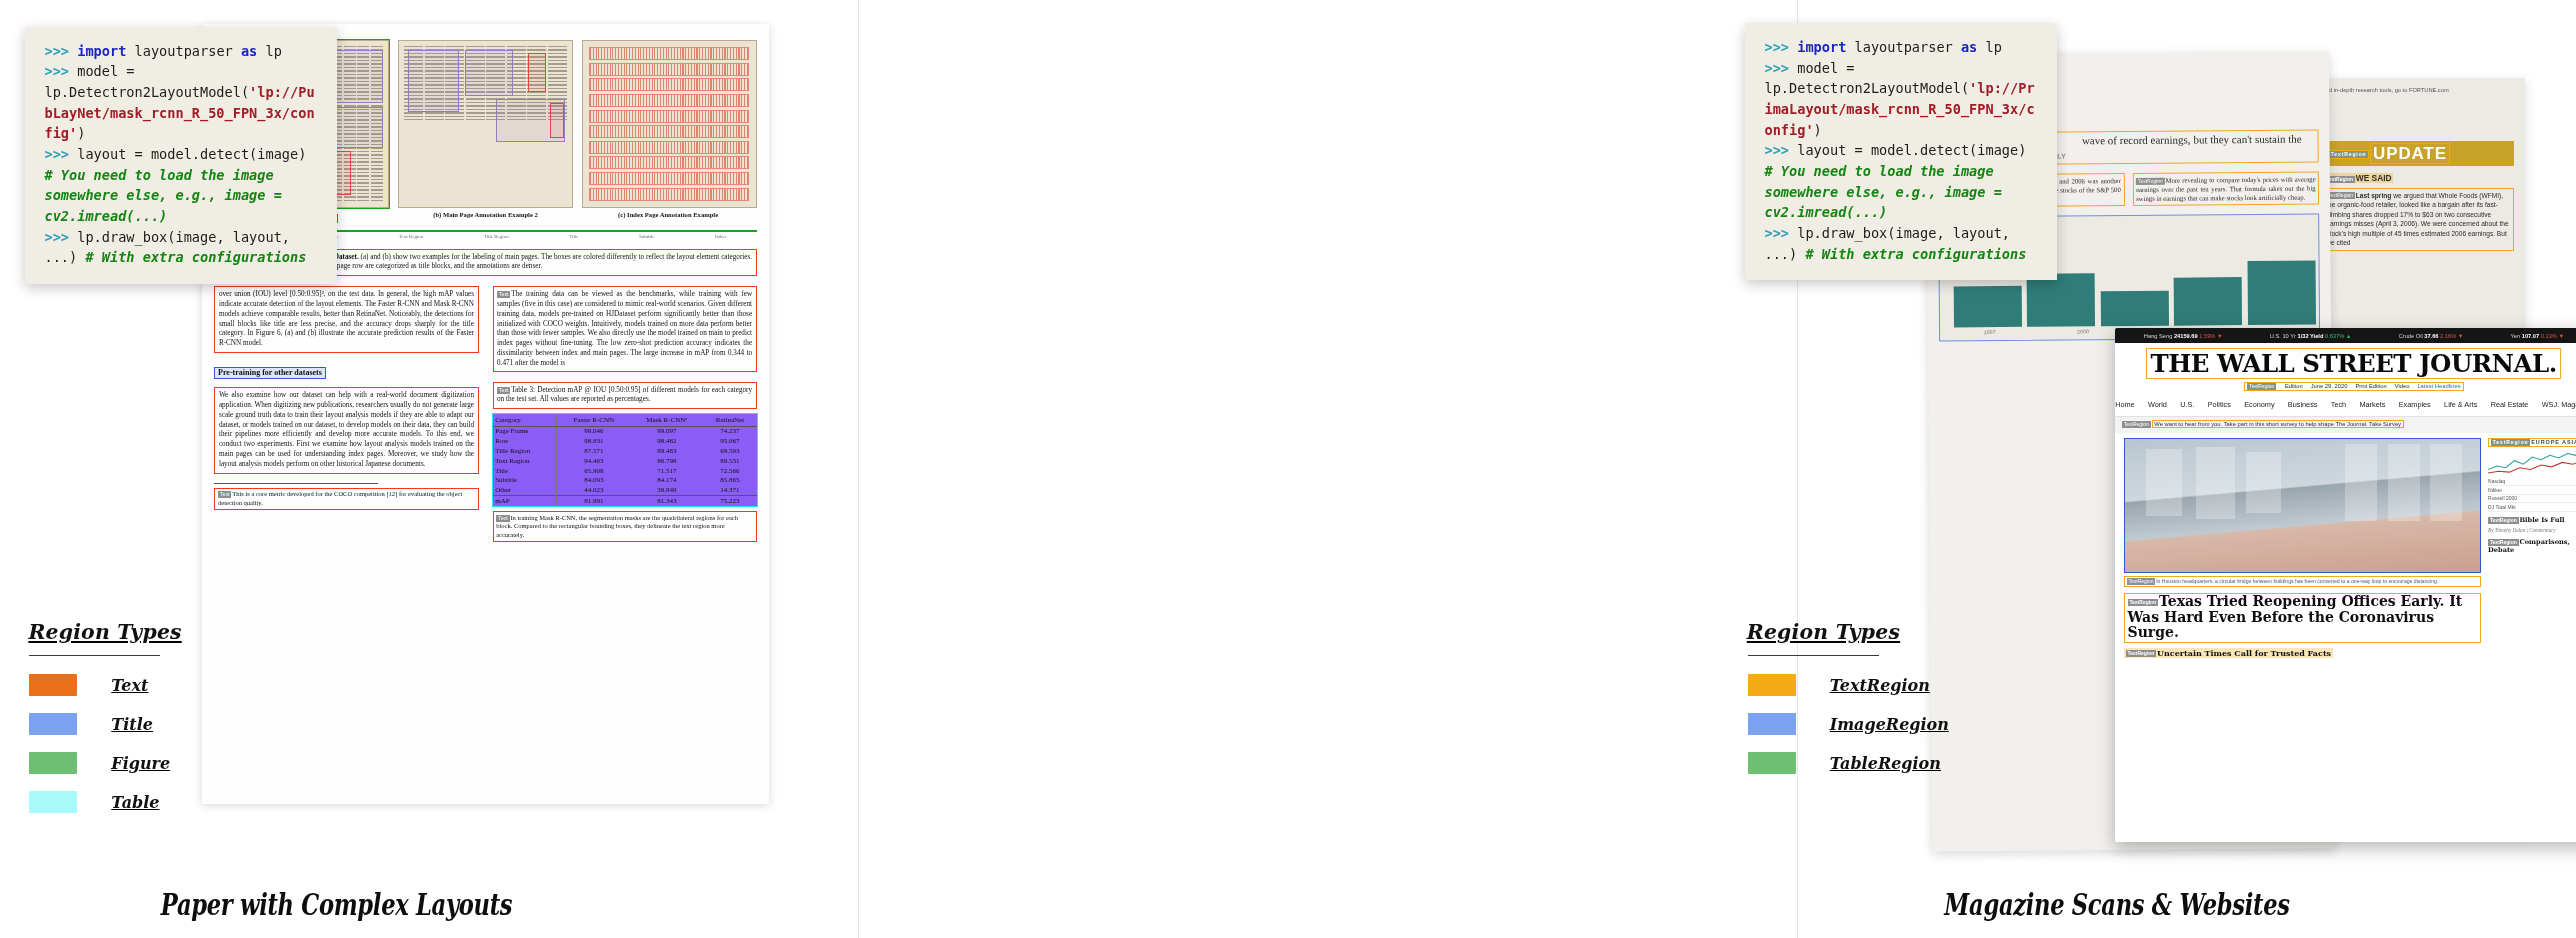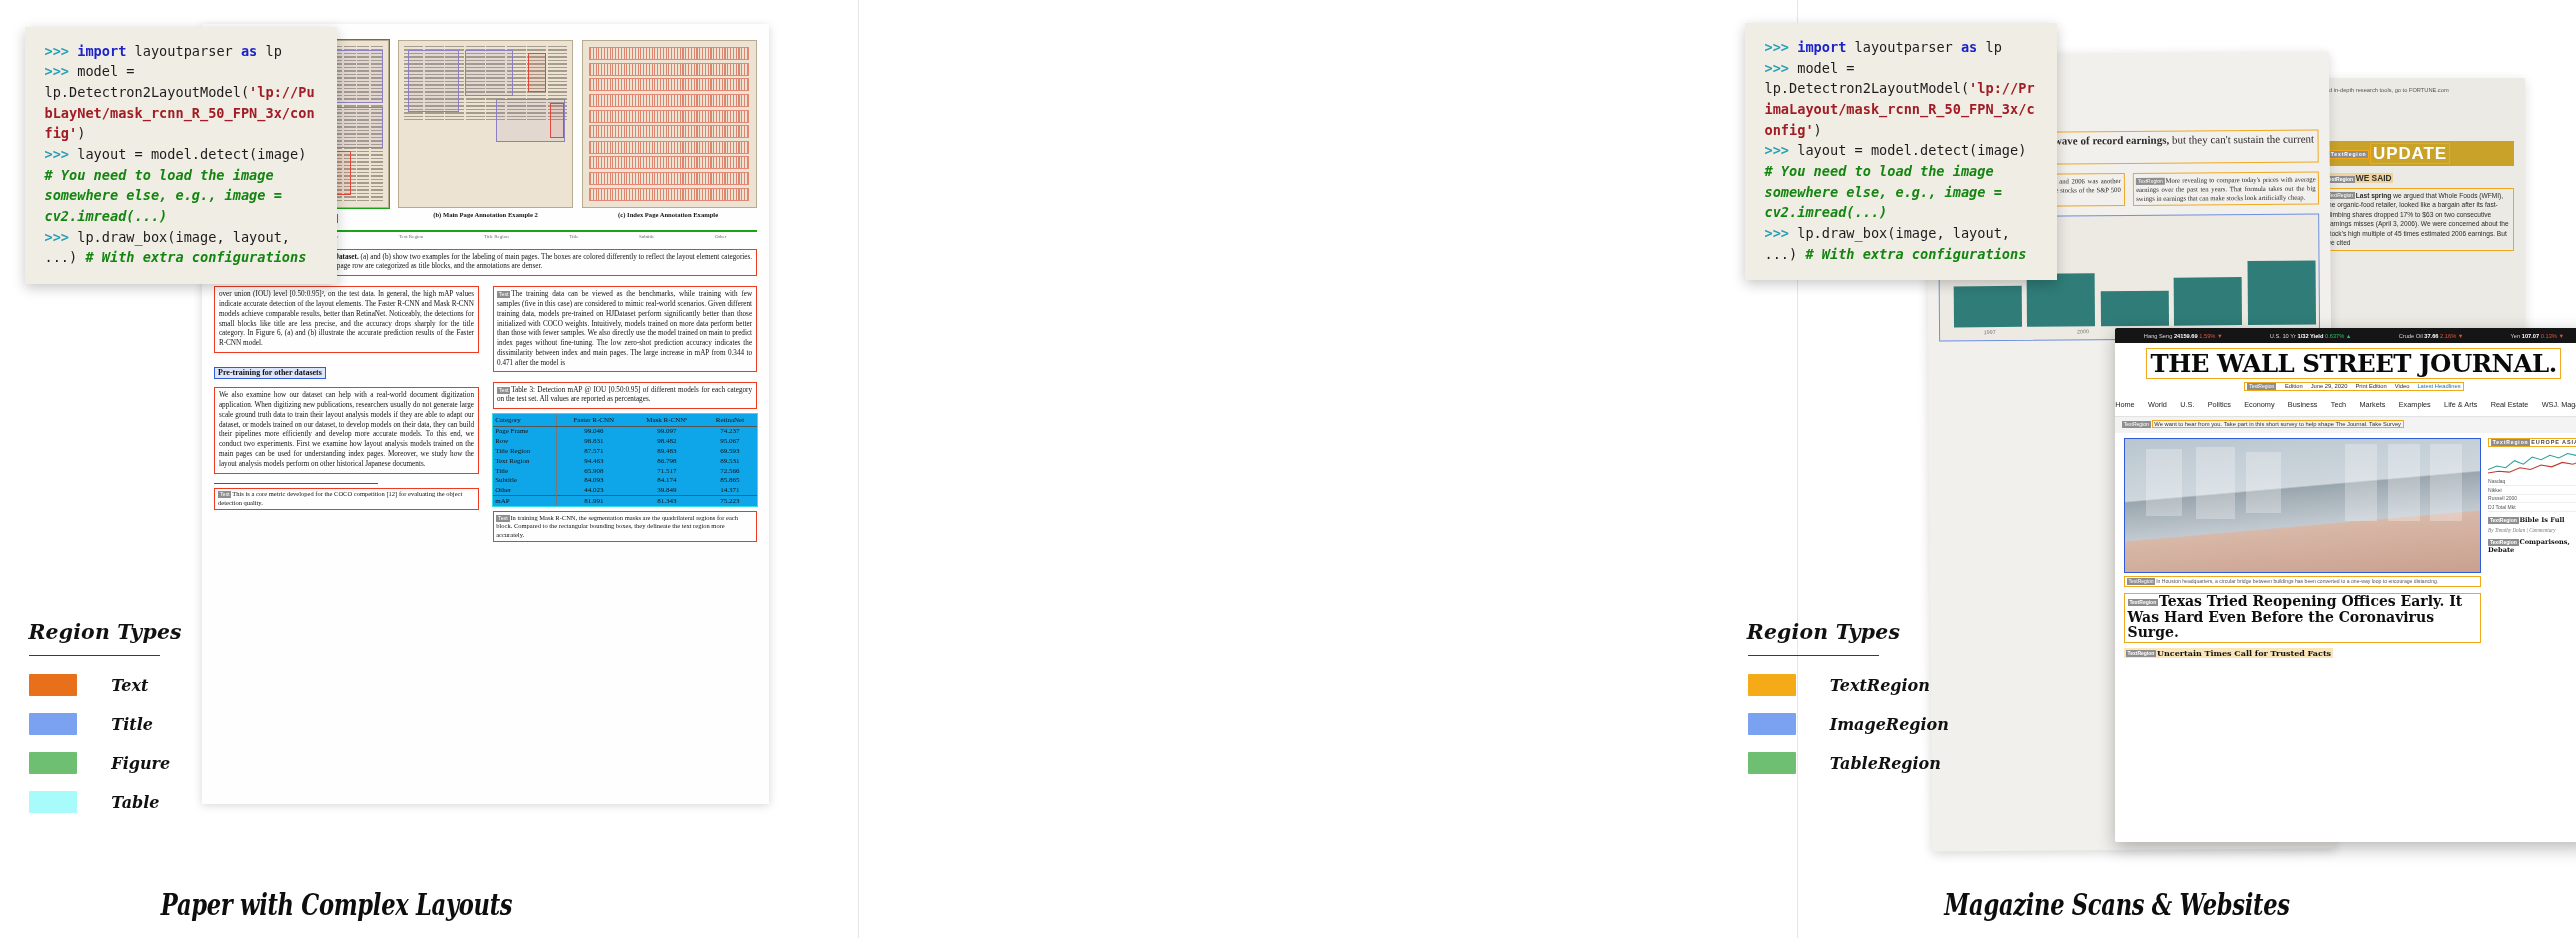--- a/index.html
+++ b/index.html
@@ -24,21 +24,21 @@
   .code-card .ps1{color:#2a9fb5;font-weight:700;}
   .code-card .kw{color:#1c23c8;font-weight:700;}
   .code-card .str{color:#a11c24;font-weight:700;}
   .code-card .cm{color:#138510;font-style:italic;font-weight:700;}
   .code-card .pl{color:#1c1c1c;text-align:right;}
 
   #code-1{left:25px;top:26.6px;width:312px;}
   #code-2{left:886px;top:23px;width:312px;}
 
   
-  .legend{position:absolute;z-index:30;}
+  .legend{position:absolute;z-index:30;text-decoration:underline;}
   #legend-1{left:26.6px;top:620px;width:257px;}
   #legend-2{left:886px;top:620px;width:257px;}
   .legend h3{
     margin:0 0 3.5px 1.8px;font-family:"DejaVu Serif","Liberation Serif",serif;
     font-style:italic;font-weight:700;font-size:20.4px;color:#111;letter-spacing:0.2px;
   }
   .legend .rule{height:1.8px;background:#3b3b3b;width:131px;margin:10.6px 0 17.7px 2.7px;}
   .legend .rows{display:flex;flex-direction:column;gap:17px;}
   .legend .row{display:flex;align-items:center;}
   .legend .swatch{width:48px;height:22px;border-radius:0.9px;flex:none;margin-left:2.7px;}
@@ -102,21 +102,21 @@
     font-family:"Liberation Serif",serif;font-weight:700;font-size:8px;color:#111;
     border:1.4px solid #2f5bd7;background:rgba(100,140,230,.22);
     display:inline-block;padding:0.9px 2.7px;margin:3.5px 0 8px 0;
   }
   .tbl-cap{
     font-family:"Liberation Serif",serif;font-size:7.2px;line-height:1.33;color:#111;
     border:1.2px solid #ef3a20;padding:2.7px 3.5px;margin-bottom:5.3px;text-align:justify;
   }
   table.res{
     width:100%;border-collapse:collapse;font-family:"Liberation Serif",serif;
-    font-size:7px;color:#111;outline:1.6px solid #2fe2ea;outline-offset:0px;background:#0ea5e9;
+    font-size:7px;color:#111;outline:1.6px solid #2fe2ea;outline-offset:0px;background:#8b5cf6;
   }
   table.res th{font-weight:400;border-bottom:0.9px solid #555;padding:1.8px 2.7px;text-align:center;}
   table.res th:first-child{text-align:left;}
   table.res td{padding:0.9px 2.7px;text-align:center;}
   table.res td:first-child{text-align:left;border-right:0.9px solid #777;}
   table.res th:first-child{border-right:0.9px solid #777;}
   table.res tr.map td{border-top:0.9px solid #555;}
   .hr-thin{height:0.9px;background:#555;width:62%;margin:8px 0 3.5px 0;}
   .foot{
     font-family:"Liberation Serif",serif;font-size:6.5px;line-height:1.3;color:#111;
@@ -133,21 +133,21 @@
   }
   #mag-page2{
     position:absolute;left:1453px;top:78px;width:213px;height:753px;
     background:#eceae4;box-shadow:0 2.7px 10.6px rgba(0,0,0,.14);overflow:hidden;
   }
   .mg-pad{padding:8.9px 10.6px;box-sizing:border-box;}
   .mg-deck{
     font-family:"Liberation Serif",serif;font-size:11px;line-height:1.26;color:#2b2b2b;
     border:1.2px solid #f0a81e;padding:1.8px 2.7px;margin-top:69px;
   }
-  .mg-deck b{font-weight:700;}
+  .mg-deck b{font-weight:400;margin-left:28px;}
   .byline{font-family:"Liberation Sans",sans-serif;font-size:7px;font-weight:700;color:#8a8a8a;letter-spacing:0.3px;}
   .mg-cols{display:flex;gap:8px;margin-top:8.9px;}
   .mg-col{flex:1;font-family:"Liberation Serif",serif;font-size:6.7px;line-height:1.36;color:#2e2e2e;
     border:1.1px solid #f0a81e;padding:1.8px 2.7px;box-sizing:border-box;text-align:justify;}
   .tag-or{
     display:inline-block;background:#8e8e8e;color:#fff;font-size:5px;line-height:7px;
     padding:0 1.8px;font-family:"Liberation Sans",sans-serif;margin-right:0.9px;vertical-align:middle;
   }
   .mg-chartbox{margin-top:8.9px;border:1.2px solid #6f8fe0;padding:5.3px 3.5px;background:#eceae3;}
   .mg-chart-title{font-family:"Liberation Sans",sans-serif;font-weight:700;font-size:11.5px;color:#2f6f6c;

